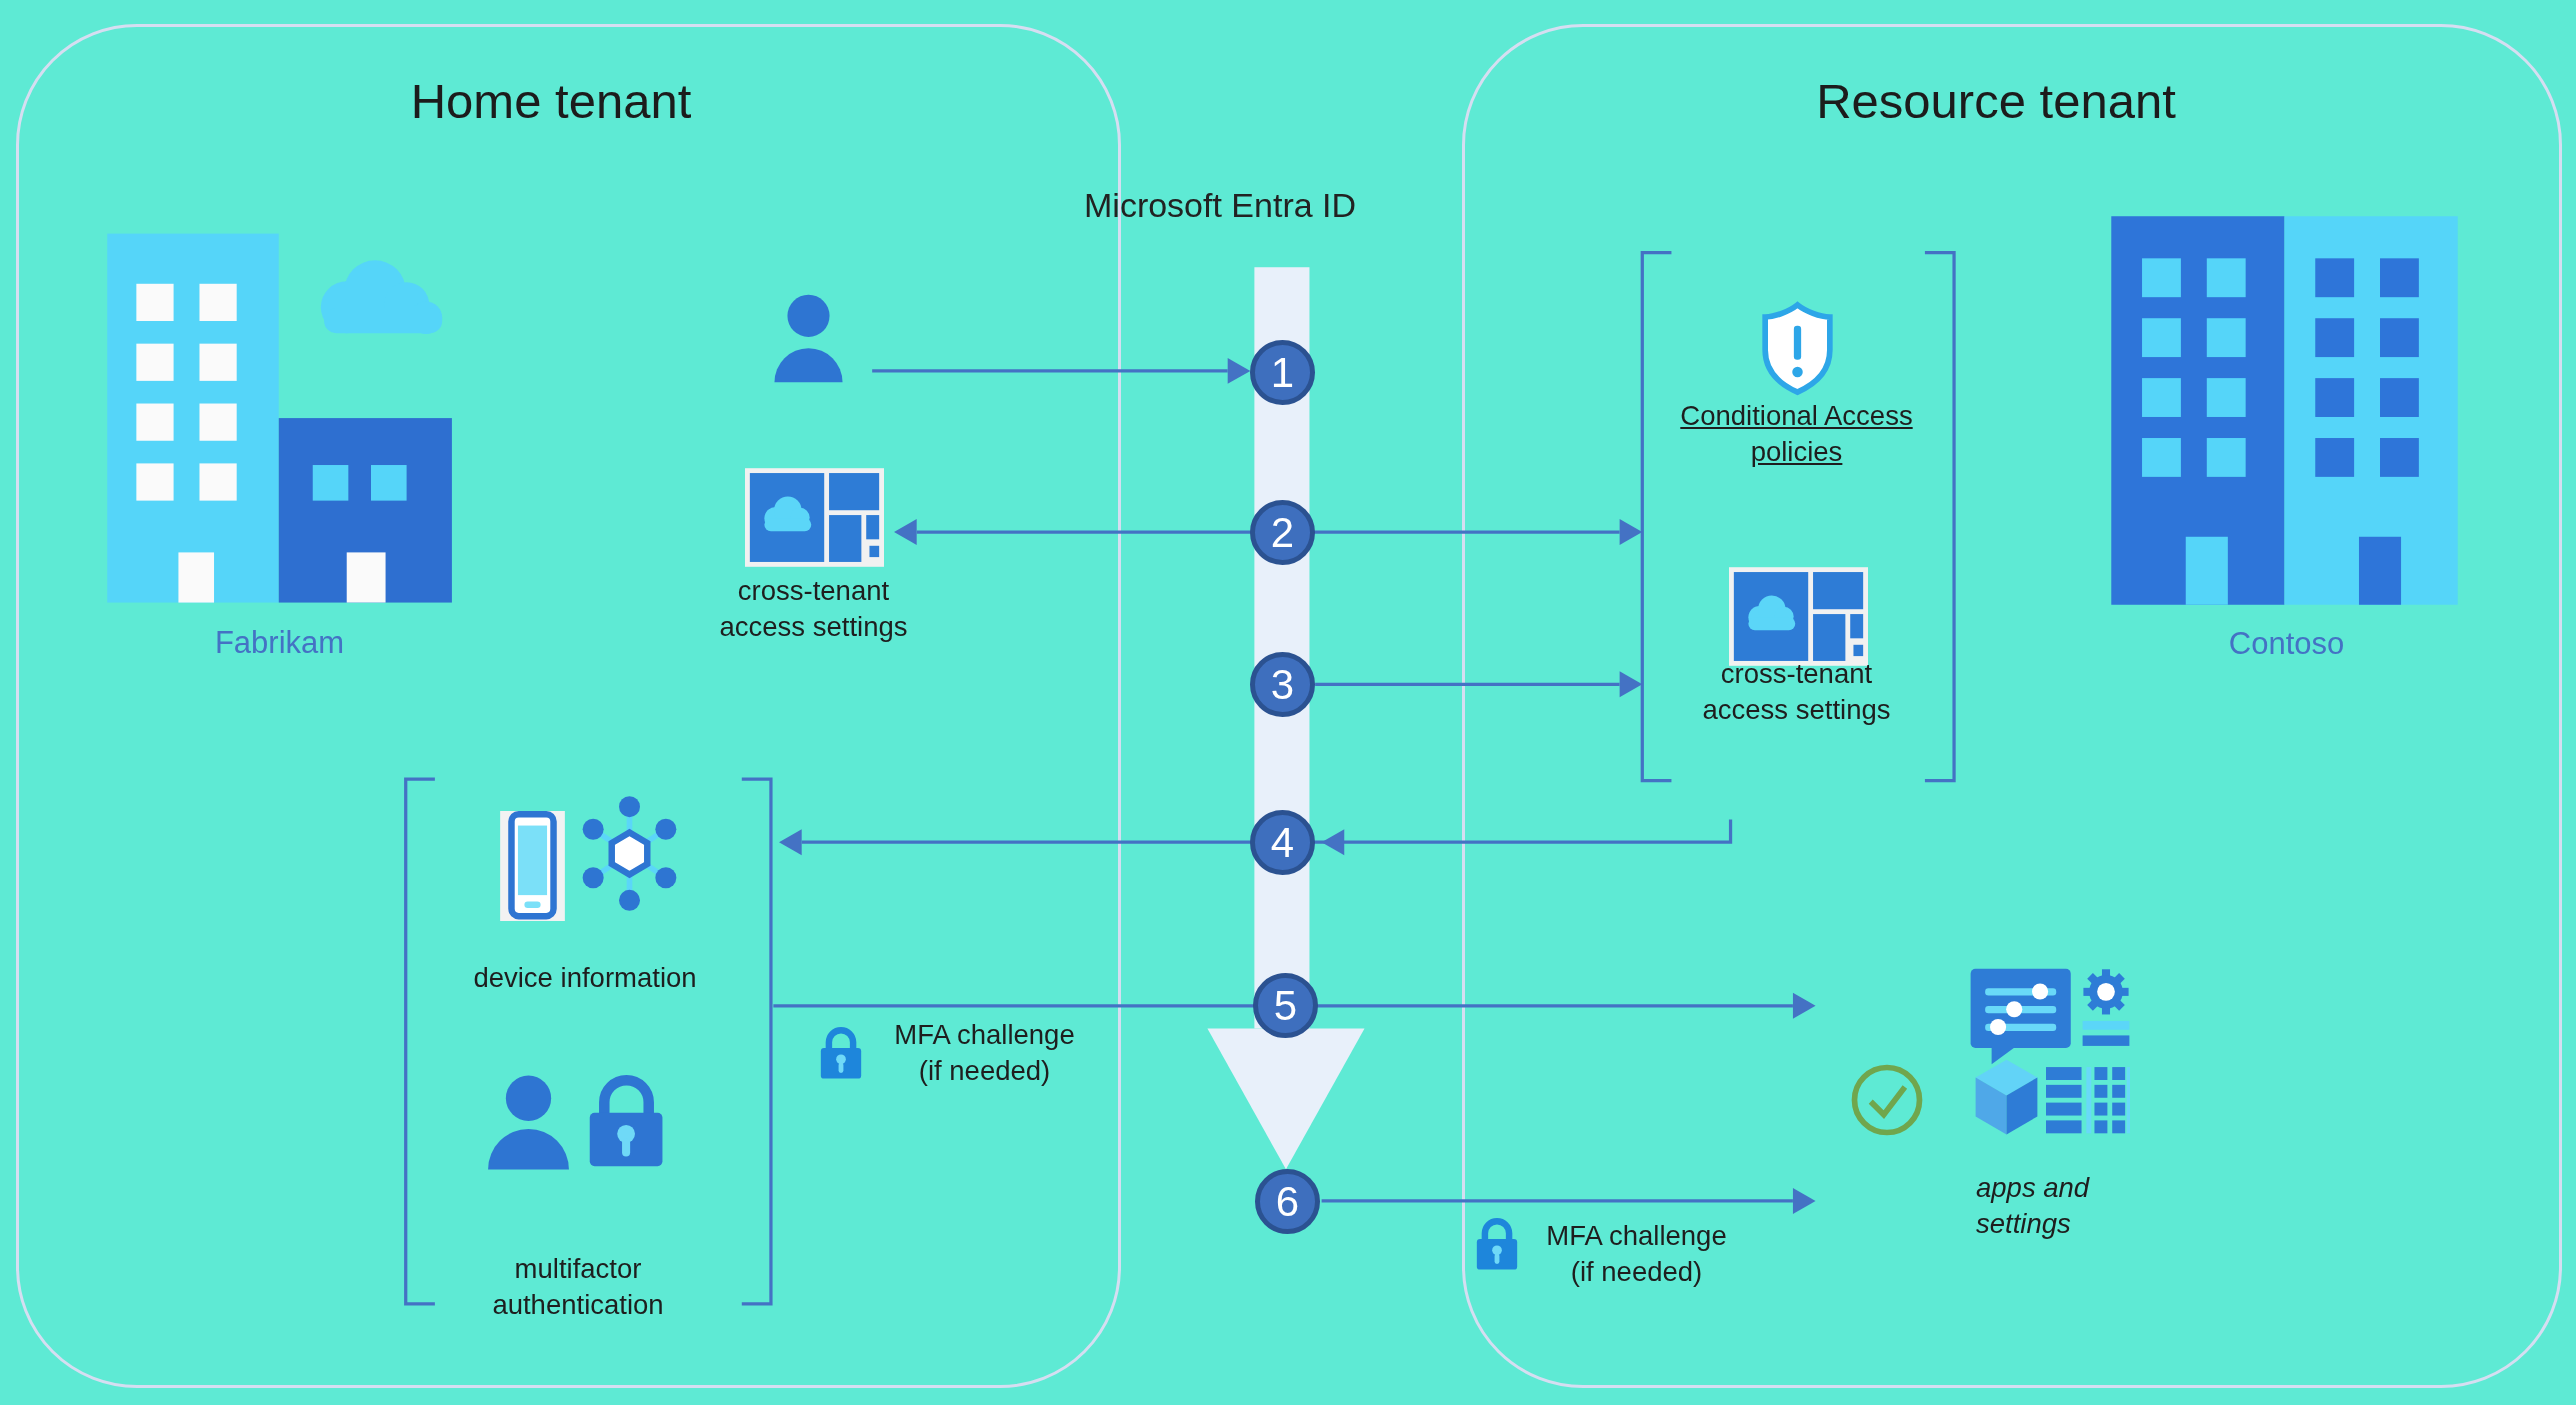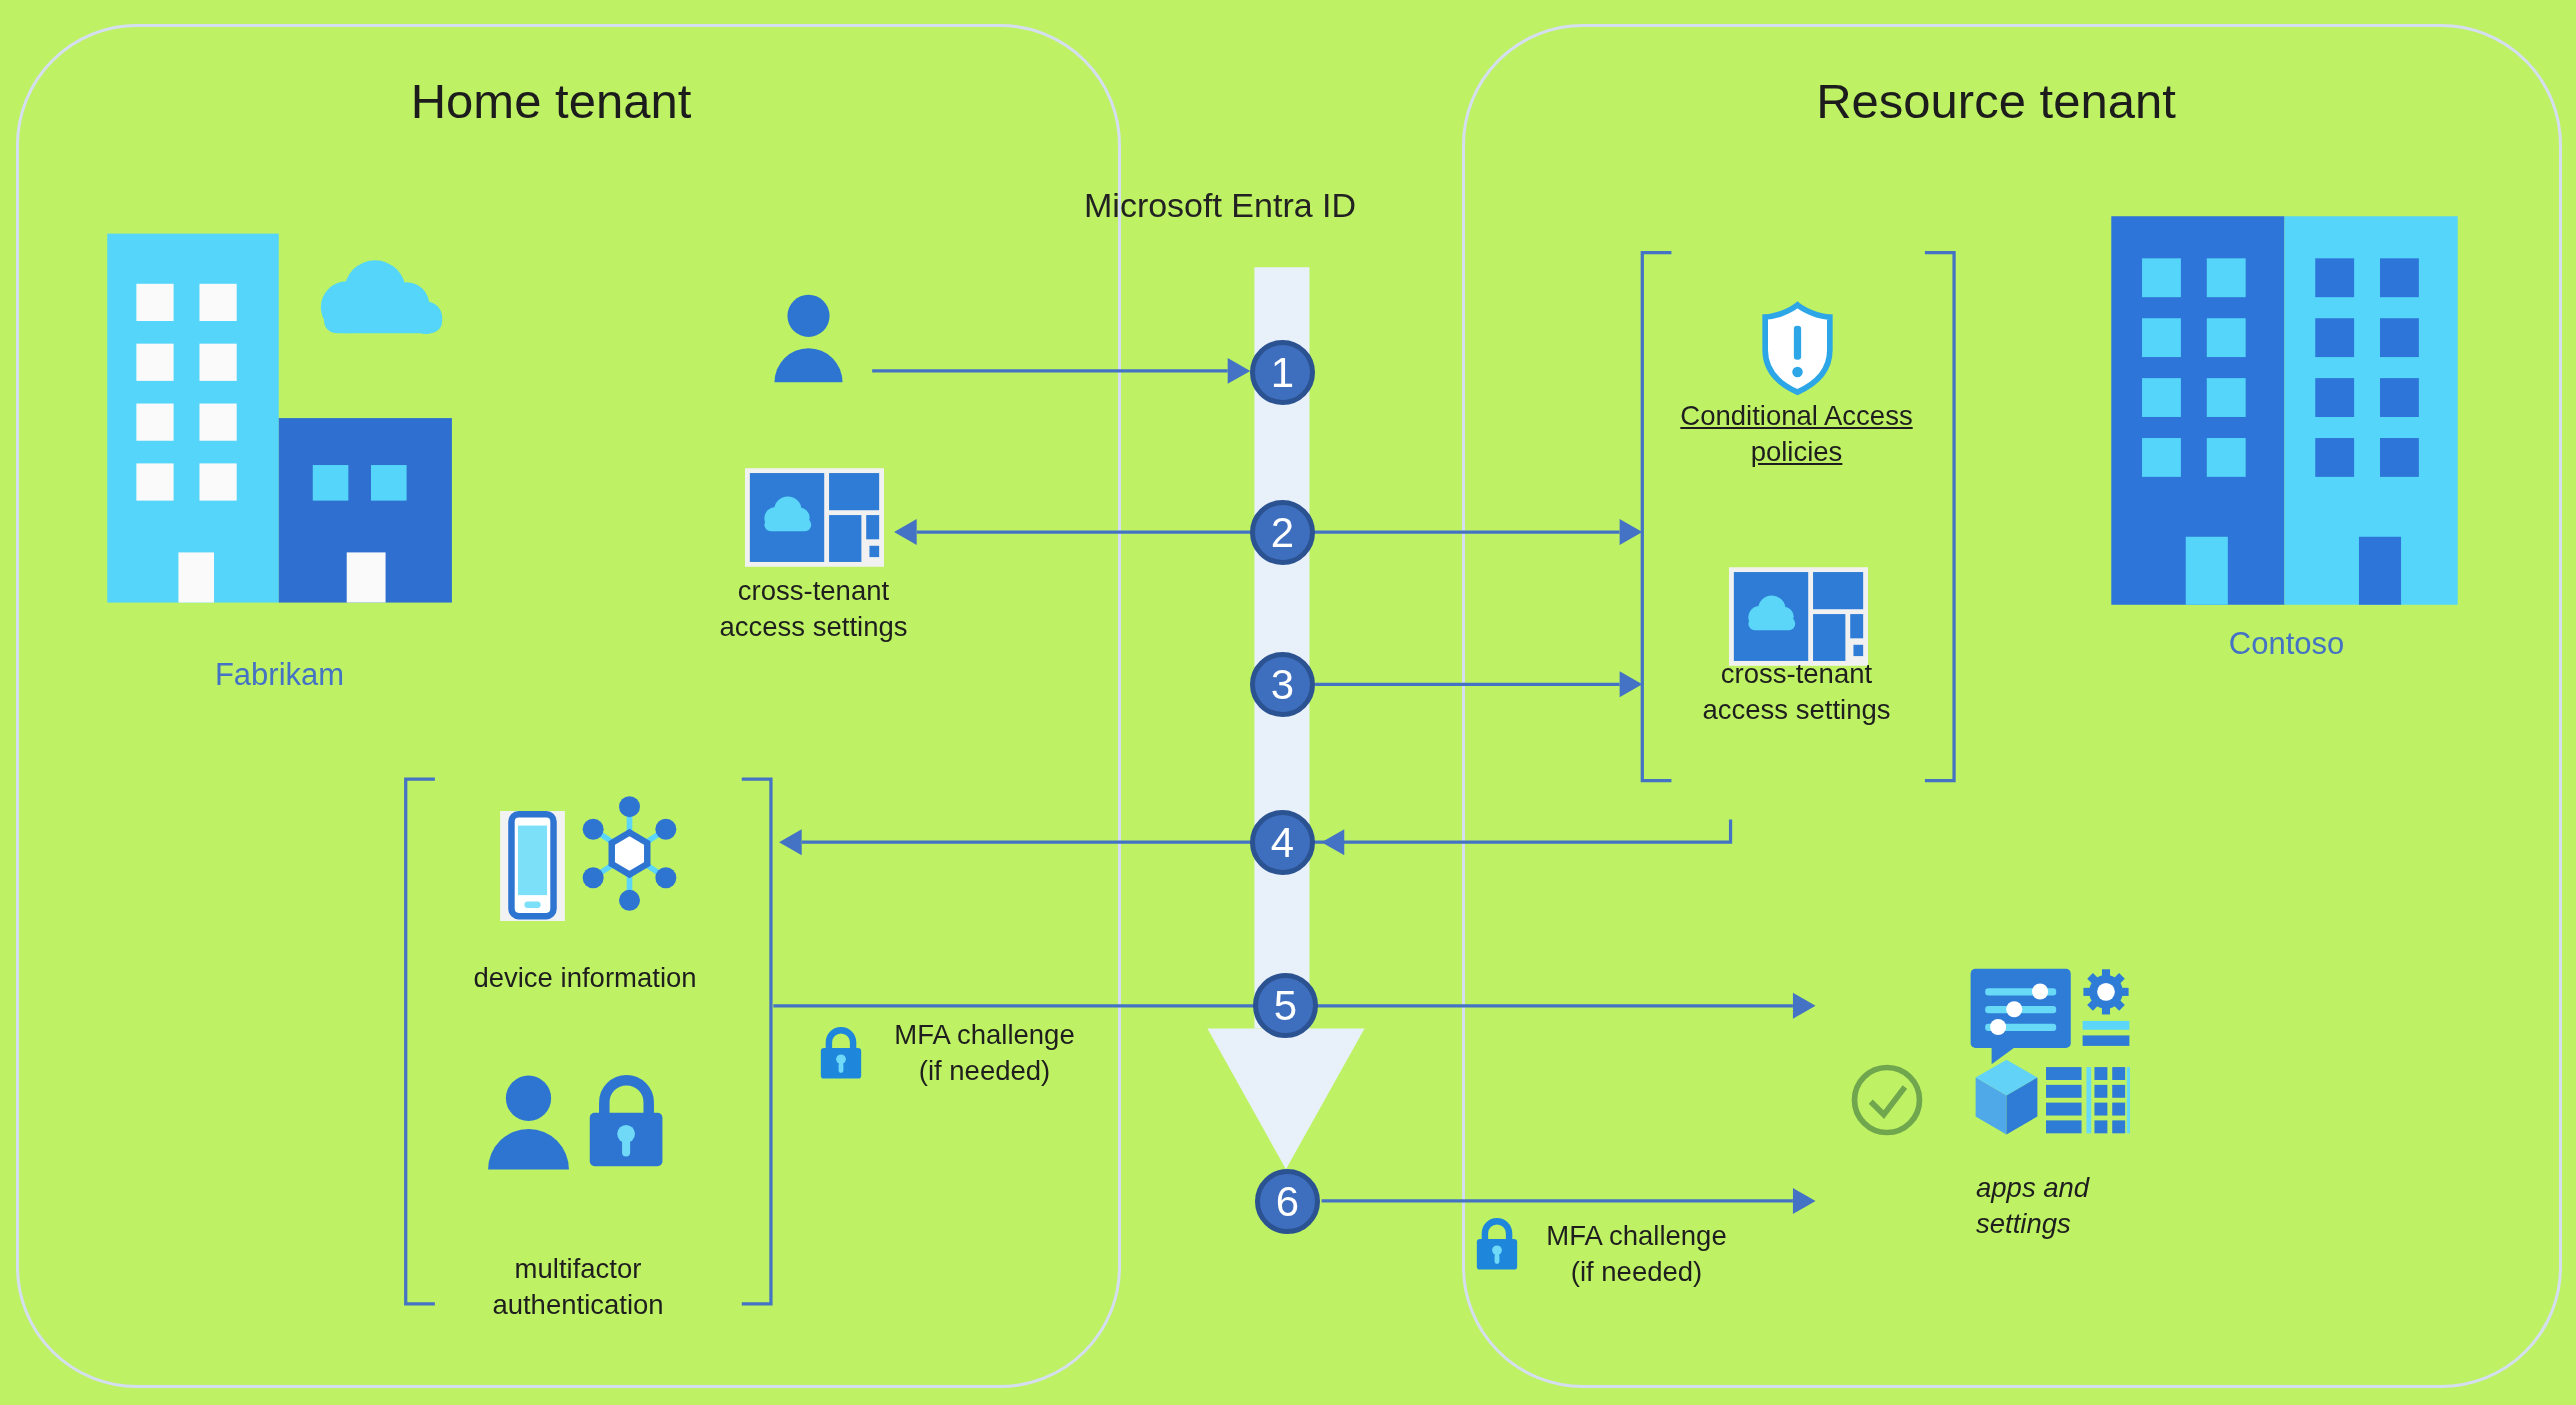--- a/index.html
+++ b/index.html
@@ -1,16 +1,16 @@
 <!DOCTYPE html>
 <html style="font-size:13px"><head>
 <meta charset="utf-8">
 <style>
   html,body{margin:0;padding:0;background:#ffffff;}
-  #canvas{position:relative;width:2576px;height:1405px;background:#bef264;overflow:hidden;
+  #canvas{position:relative;width:2576px;height:1405px;background:#5eead4;overflow:hidden;
           font-family:"Liberation Sans", sans-serif;color:#1e1e1e;}
   .abs{position:absolute;}
   .tenant-box{position:absolute;border:3.2px solid #D5DEF1;border-radius:121px;background:transparent;}
   .big-title{position:absolute;font-size:49px;color:#1c1c1c;text-align:center;white-space:nowrap;}
   .mid-title{position:absolute;font-size:34px;color:#222;white-space:nowrap;}
   .label{position:absolute;font-size:27.5px;line-height:36px;color:#1e1e1e;text-align:center;}
   .label.left{text-align:left;font-style:italic;}
   .org{position:absolute;font-size:31px;color:#4472C4;text-align:center;}
   .step{position:absolute;width:65px;height:65px;box-sizing:border-box;border:5.7px solid #2B5291;
         border-radius:50%;background:#3E6FBE;color:#ffffff;font-size:42px;
@@ -85,21 +85,21 @@
         <circle cx="335" cy="75" r="38"></circle>
       <circle cx="374" cy="92" r="28"></circle>
         <circle cx="398" cy="108" r="20"></circle>
       <rect x="272" y="96" width="146" height="31" rx="15"></rect>
     </g>
     <rect x="216" y="232" width="214" height="228" fill="#2E6FD0"></rect>
     <rect x="258" y="290" width="44" height="44" fill="#55D5F9"></rect>
     <rect x="330" y="290" width="44" height="44" fill="#55D5F9"></rect>
     <rect x="300" y="398" width="48" height="62" fill="#FAFAFA"></rect>
   </svg>
-  <div class="org" style="left:158px;top:657px;width:243px;">Fabrikam</div>
+  <div class="org" style="left:158px;top:625px;width:243px;">Fabrikam</div>
 
   <svg class="abs" style="left:2108px;top:213px;" width="353" height="395" viewBox="0 0 436 488">
     <rect x="4" y="4" width="214" height="480" fill="#2E75D9"></rect>
     <g fill="#55D5F9">
       <rect x="42" y="56" width="48" height="48"></rect>
         <rect x="122" y="56" width="48" height="48"></rect>
       <rect x="42" y="130" width="48" height="48"></rect>
         <rect x="122" y="130" width="48" height="48"></rect>
       <rect x="42" y="204" width="48" height="48"></rect>
         <rect x="122" y="204" width="48" height="48"></rect>

